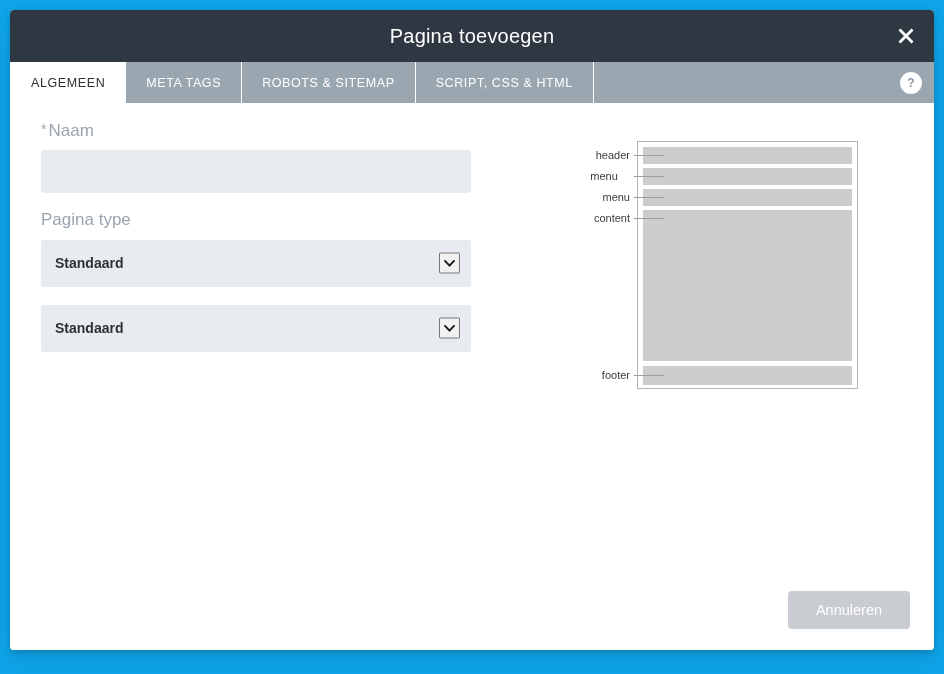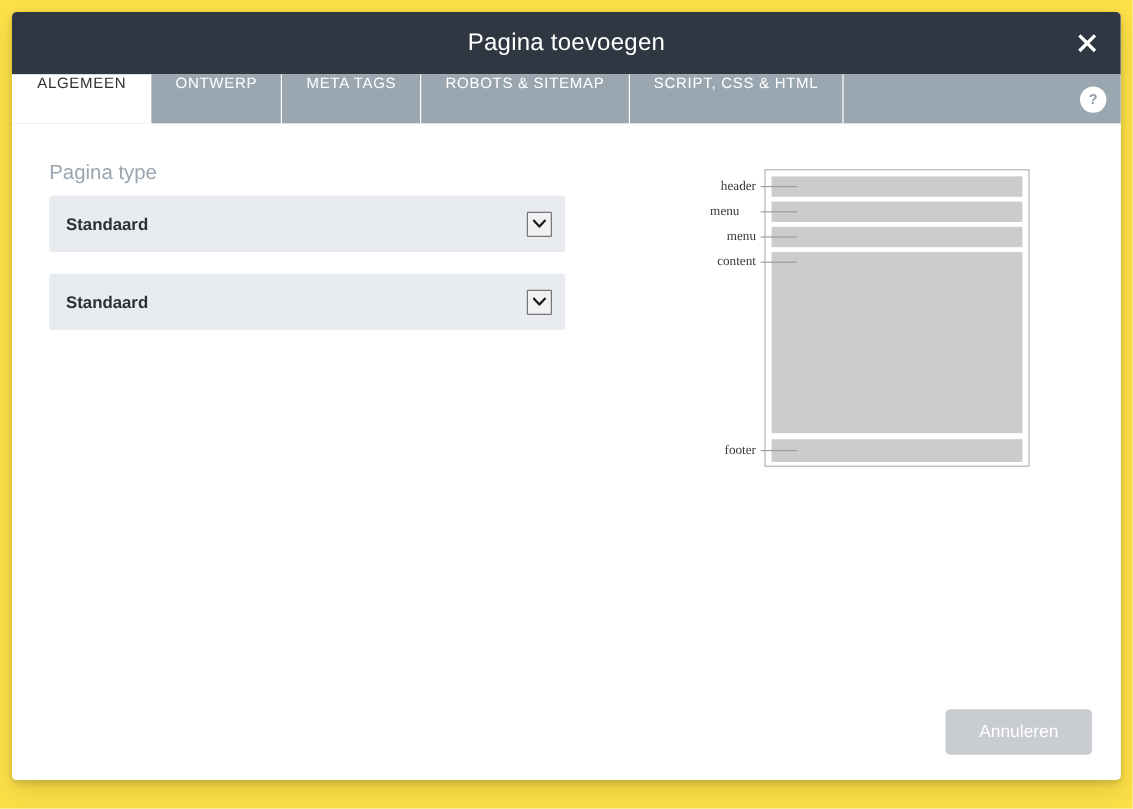--- a/index.html
+++ b/index.html
@@ -11,21 +11,21 @@
     height: 674px;
     overflow: hidden;
     background: #ffffff;
     font-family: "Liberation Sans", sans-serif;
   }
 
   #page {
     position: relative;
     width: 944px;
     height: 674px;
-    background: #fde047;
+    background: #0ea5e9;
   }
 
   
   .dialog {
     position: absolute;
     left: 10px;
     top: 10px;
     width: 924px;
     height: 640px;
     background: #ffffff;
@@ -78,20 +78,21 @@
   .tabbar {
     flex: 0 0 41px;
     height: 41px;
     background: #9aa7b1;
     display: flex;
     align-items: stretch;
     position: relative;
   }
   .tab {
     display: flex;
+    align-items: center;
     justify-content: center;
     padding: 0 20px;
     color: #ffffff;
     font-size: 12.5px;
     letter-spacing: 0.6px;
     text-transform: uppercase;
     cursor: pointer;
     border-right: 1px solid #ffffff;
     white-space: nowrap;
     user-select: none;
@@ -206,21 +207,20 @@
   .field-gap-1 { height: 13px; }
   .field-gap-2 { height: 14px; }
 
   
   .preview {
     position: absolute;
     left: 568px;
     top: 38px;
     width: 290px;
     height: 258px;
-    font-family: Liberation Serif, serif;
   }
   .preview-rows {
     position: absolute;
     left: 0;
     top: 0;
     width: 100%;
     height: 100%;
   }
   .preview-frame {
     position: absolute;
@@ -297,40 +297,43 @@
           <path d="M2.5 2.5 L15.5 15.5 M15.5 2.5 L2.5 15.5" stroke="#ffffff" stroke-width="2.8" stroke-linecap="butt" fill="none"></path>
         </svg>
       </button>
     </div>
 
     <div class="tabbar">
       <div class="tab active">
         <span>ALGEMEEN</span>
       </div>
       <div class="tab">
-        <span>ONTWERP</span>
-      </div>
-      <div class="tab">
         <span>META TAGS</span>
       </div>
       <div class="tab">
         <span>ROBOTS &amp; SITEMAP</span>
       </div>
       <div class="tab">
         <span>SCRIPT, CSS &amp; HTML</span>
       </div>
       <div class="tabbar-filler">
         <button class="help-button">?</button>
       </div>
     </div>
 
     <div class="dialog-body">
 
       <div class="form-col">
 
+        <div class="field">
+          <div class="field-label">
+            <span class="req-star">*</span><span>Naam</span>
+          </div>
+          <input class="text-input" type="text" autofocus="" placeholder="" style="">
+        </div>
 
         <div class="field-gap-1"></div>
 
         <div class="field">
           <div class="field-label">Pagina type</div>
           <div class="select-wrap">
             <span class="select-value">Standaard</span>
             <span class="select-arrow">
               <svg width="11" height="8" viewBox="0 0 11 8">
                 <path d="M1 1.4 L5.5 6.2 L10 1.4" stroke="#1a1a1a" stroke-width="1.9" fill="none" stroke-linecap="round" stroke-linejoin="round"></path>

